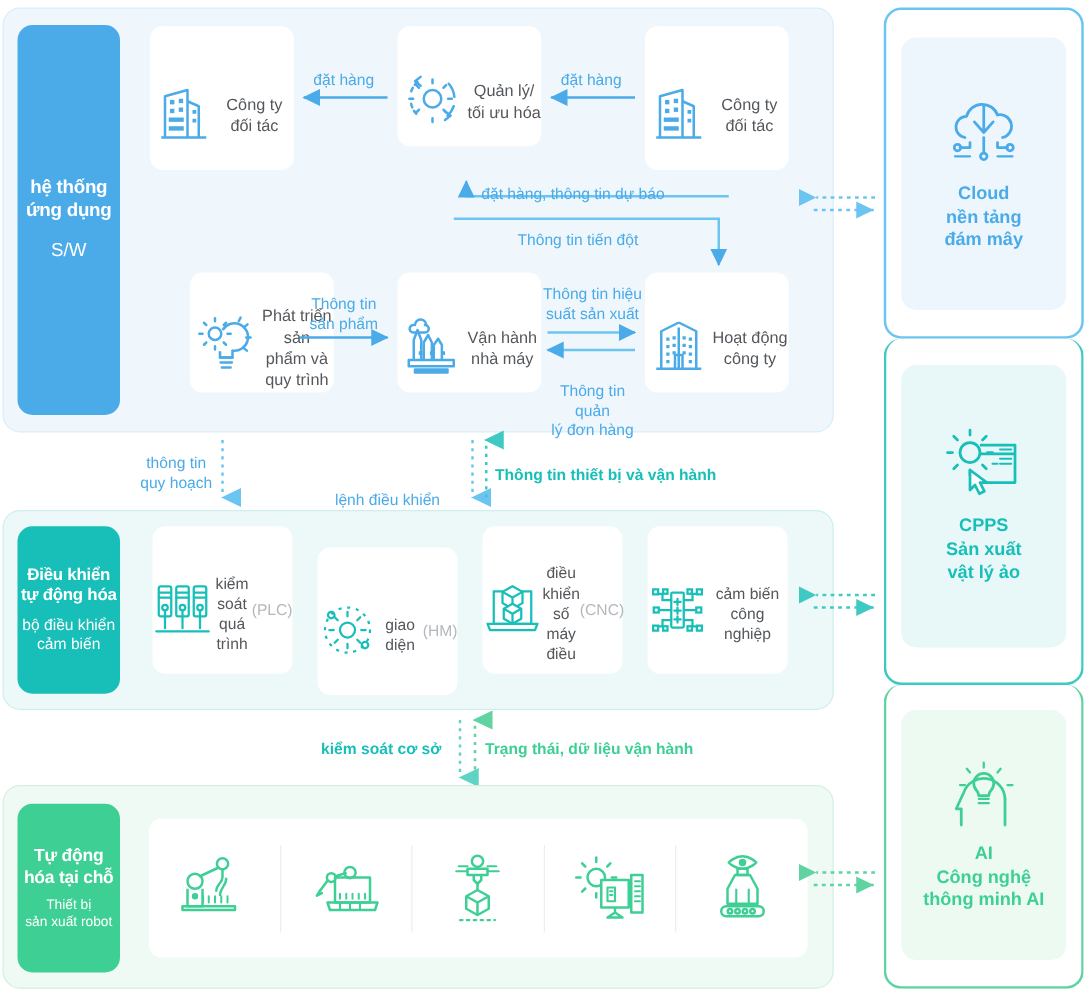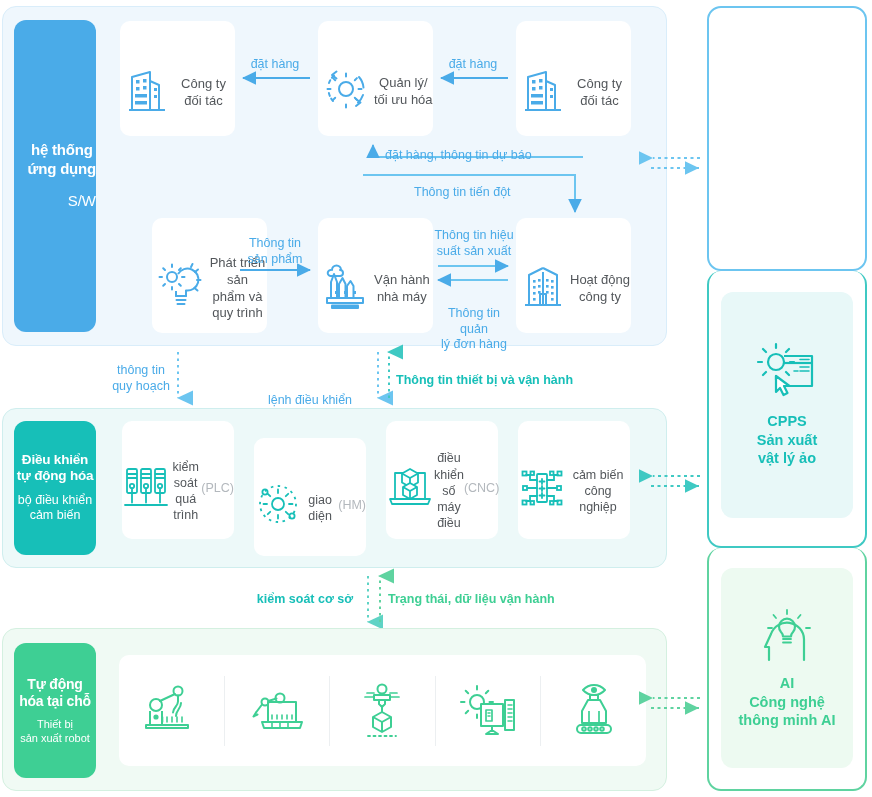--- a/index.html
+++ b/index.html
@@ -14,38 +14,38 @@
   .band{position:absolute;border-radius:14px;box-sizing:border-box;}
   .band-app{left:2px;top:6px;width:665px;height:340px;background:#eff7fd;border:1px solid #d9edfa;}
   .band-ctl{left:2px;top:408px;width:665px;height:160px;background:#edf9f9;border:1px solid #cfeeee;}
   .band-flo{left:2px;top:628px;width:665px;height:163px;background:#f0faf4;border:1px solid #d4f0e0;}
 
   
   .sidelabel{position:absolute;border-radius:12px;display:flex;flex-direction:column;
     align-items:center;justify-content:center;color:#fff;text-align:center;box-sizing:border-box;}
   .sidelabel .t1{font-weight:bold;font-size:15px;line-height:1.22;letter-spacing:-.2px;}
   .sidelabel .t2{font-size:15px;line-height:1.25;margin-top:14px;}
-  .sl-app{left:14px;top:20px;width:82px;height:312px;background:#4aabe8;align-items:flex-end;}
+  .sl-app{left:14px;top:20px;width:82px;height:312px;background:#4aabe8;}
   .sl-ctl{left:14px;top:421px;width:82px;height:134px;background:#17bfb8;}
   .sl-ctl .t1{font-size:13.5px;}
   .sl-ctl .t2{font-size:12.5px;margin-top:8px;line-height:1.25;}
   .sl-flo{left:14px;top:643px;width:82px;height:135px;background:#3ecf94;}
   .sl-flo .t1{font-size:14px;}
   .sl-flo .t2{font-size:11px;margin-top:8px;line-height:1.25;}
 
   
   .card{position:absolute;background:#fff;border-radius:10px;display:flex;
     align-items:center;justify-content:flex-start;box-sizing:border-box;}
   .card .ico{display:flex;align-items:center;justify-content:center;}
   .card .cap{text-align:center;color:#53575b;font-size:13px;line-height:1.3;margin-top:6px;}
   .card .sub{text-align:center;color:#b3b8bd;font-size:13px;line-height:1.3;}
 
   
   .c-top{width:115px;height:115px;padding-top:22px;}
-  .c-mid{width:115px;height:115px;padding-top:20px;}
+  .c-mid{width:115px;height:96px;padding-top:20px;}
 
   
   .c-ctl{width:112px;height:118px;padding-top:16px;}
   .c-ctl .cap{font-size:12.5px;}
   .c-ctl .sub{font-size:12.5px;}
 
   
   .alabel{position:absolute;color:#4aabe8;font-size:12.5px;line-height:1.25;text-align:center;font-weight:bold;}
   .alabel.thin{font-weight:normal;}
   .alabel.teal{color:#17bfb8;}
@@ -474,20 +474,40 @@
       </svg>
     </span>
   </div>
 </div>
 
 <div class="rightwrap">
   <div class="rpanel rp1"></div>
   <div class="rpanel rp2"></div>
   <div class="rpanel rp3"></div>
 
+  <div class="rcard rc1">
+    <span>
+      <svg width="66" height="62" viewBox="0 0 66 62" fill="none" stroke="#4aabe8" stroke-width="2.2">
+        <path d="M18 34a8.5 8.5 0 0 1 1.2-16.9A13 13 0 0 1 44 16a9 9 0 0 1 4 18" stroke-linecap="round" stroke-linejoin="round"></path>
+        <path d="M33 8v20" stroke-linecap="round"></path>
+        <path d="M25.5 21.5L33 30l7.5-8.5" stroke-linecap="round" stroke-linejoin="round"></path>
+        <path d="M33 34v12" stroke-linecap="round"></path>
+        <path d="M22 38v4h-8M44 38v4h8" stroke-linecap="round" stroke-linejoin="round"></path>
+        <circle cx="33" cy="49" r="2.6"></circle>
+        <circle cx="12" cy="42" r="2.6"></circle>
+        <circle cx="54" cy="42" r="2.6"></circle>
+        <path d="M10 49h12M44 49h12" stroke-linecap="round" stroke-width="1.8"></path>
+      </svg>
+    </span>
+    <div class="rcap">
+      <div>Cloud</div>
+      <div>nền tảng</div>
+      <div>đám mây</div>
+    </div>
+  </div>
 
   <div class="rcard rc2">
     <span>
       <svg width="66" height="62" viewBox="0 0 66 62" fill="none" stroke="#17bfb8" stroke-width="2.2">
         <circle cx="22" cy="20" r="8"></circle>
         <path d="M22 6v-4M22 34v4M36 20h4M8 20H4M32 10l3-3M12 30l-3 3M32 30l3 3M12 10L9 7" stroke-linecap="round"></path>
         <path d="M30 14h28v30H30" stroke-linejoin="round"></path>
         <path d="M30 21h28"></path>
         <path d="M46 17.5h9M46 25h9M46 29h9M40 29h4" stroke-linecap="round" stroke-width="1.6"></path>
         <path d="M22 34v16l4-4 3.5 7 4-2-3.5-7h5.5z" fill="#ffffff" stroke-linejoin="round"></path>

